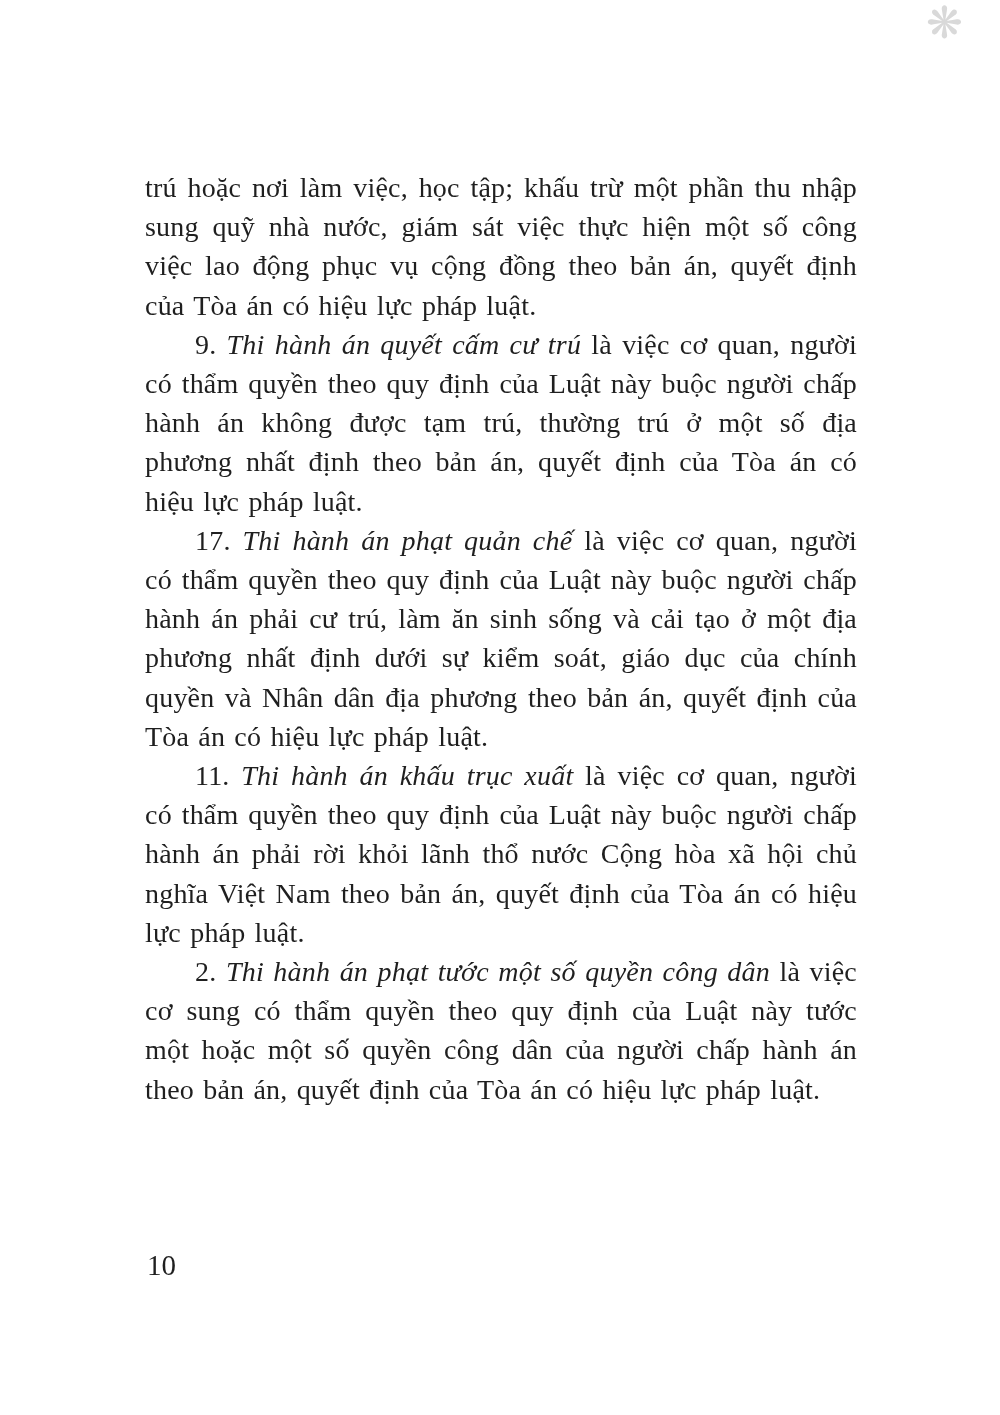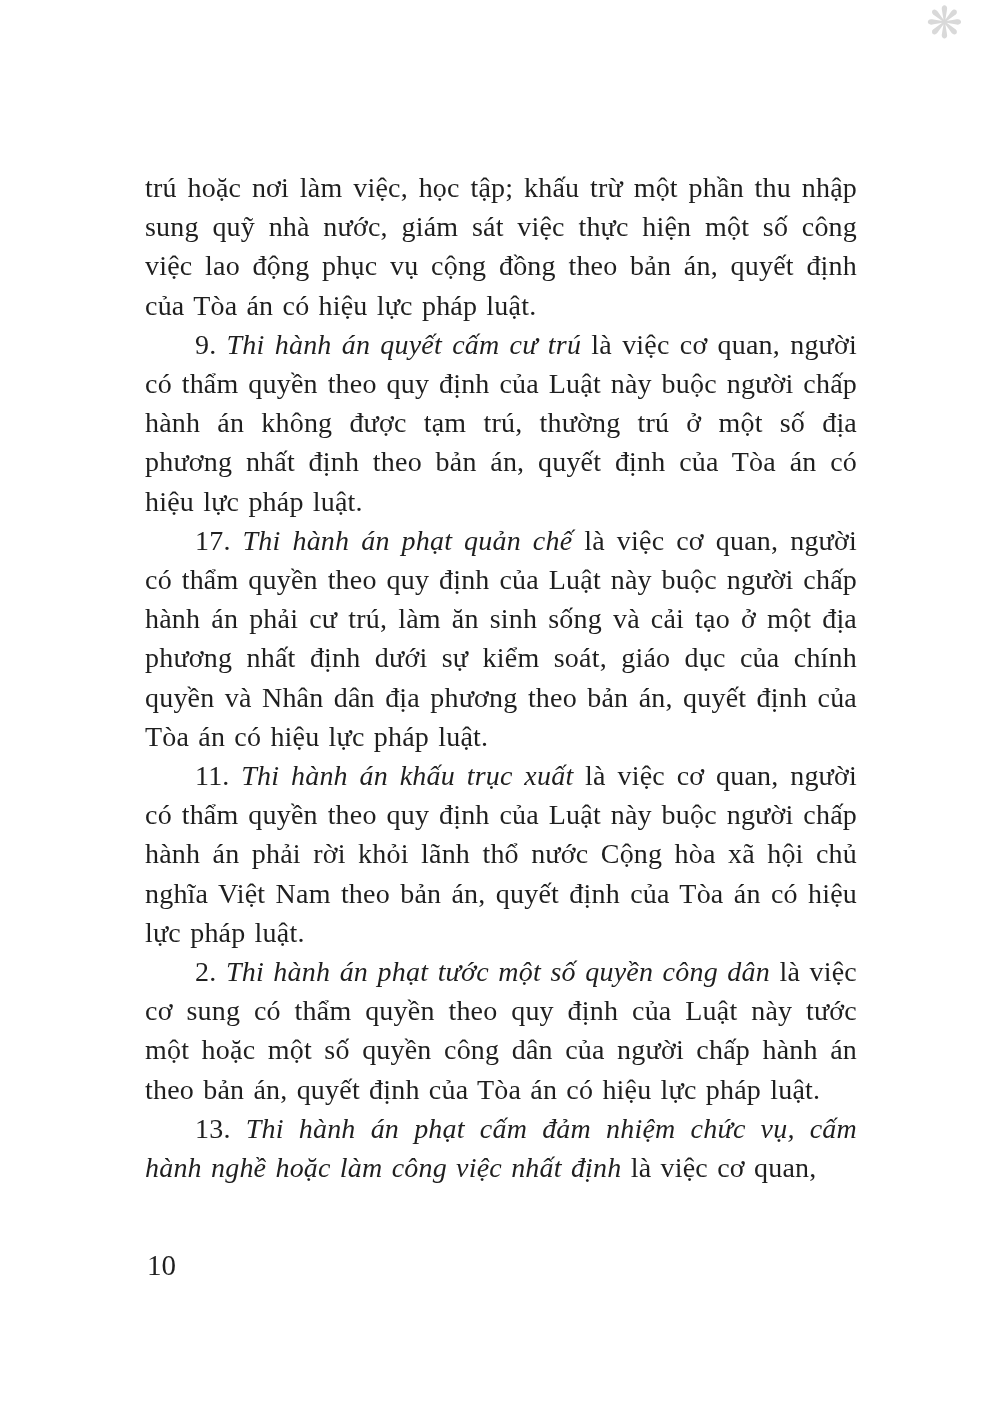--- a/index.html
+++ b/index.html
@@ -61,17 +61,16 @@
 <div class="page">
   <div class="corner-icon" style="color: rgb(217, 217, 217);">❋</div>
 
   <div class="text-block">
 
   <p class="para"><span>trú hoặc nơi làm việc, học tập; khấu trừ một phần thu nhập sung quỹ nhà nước, giám sát việc thực hiện một số công việc lao động phục vụ cộng đồng theo bản án, quyết định của Tòa án có hiệu lực pháp luật.</span></p>
       <p class="para indent"><span>9. </span><span class="italic">Thi hành án quyết cấm cư trú</span><span> là việc cơ quan, người có thẩm quyền theo quy định của Luật này buộc người chấp hành án không được tạm trú, thường trú ở một số địa phương nhất định theo bản án, quyết định của Tòa án có hiệu lực pháp luật.</span></p>
       <p class="para indent"><span>17. </span><span class="italic">Thi hành án phạt quản chế</span><span> là việc cơ quan, người có thẩm quyền theo quy định của Luật này buộc người chấp hành án phải cư trú, làm ăn sinh sống và cải tạo ở một địa phương nhất định dưới sự kiểm soát, giáo dục của chính quyền và Nhân dân địa phương theo bản án, quyết định của Tòa án có hiệu lực pháp luật.</span></p>
       <p class="para indent"><span>11. </span><span class="italic">Thi hành án khấu trục xuất</span><span> là việc cơ quan, người có thẩm quyền theo quy định của Luật này buộc người chấp hành án phải rời khỏi lãnh thổ nước Cộng hòa xã hội chủ nghĩa Việt Nam theo bản án, quyết định của Tòa án có hiệu lực pháp luật.</span></p>
       <p class="para indent"><span>2. </span><span class="italic">Thi hành án phạt tước một số quyền công dân</span><span> là việc cơ sung có thẩm quyền theo quy định của Luật này tước một hoặc một số quyền công dân của người chấp hành án theo bản án, quyết định của Tòa án có hiệu lực pháp luật.</span></p>
-      <p class="para indent"><span>13. </span><span class="italic">Thi hành án phạt cấm đảm nhiệm chức vụ, cấm hành nghề hoặc làm công việc nhất định</span><span> là việc cơ quan,</span></p>
     </div>
 
   <div class="page-number">10</div>
 </div>
 
 </body></html>

